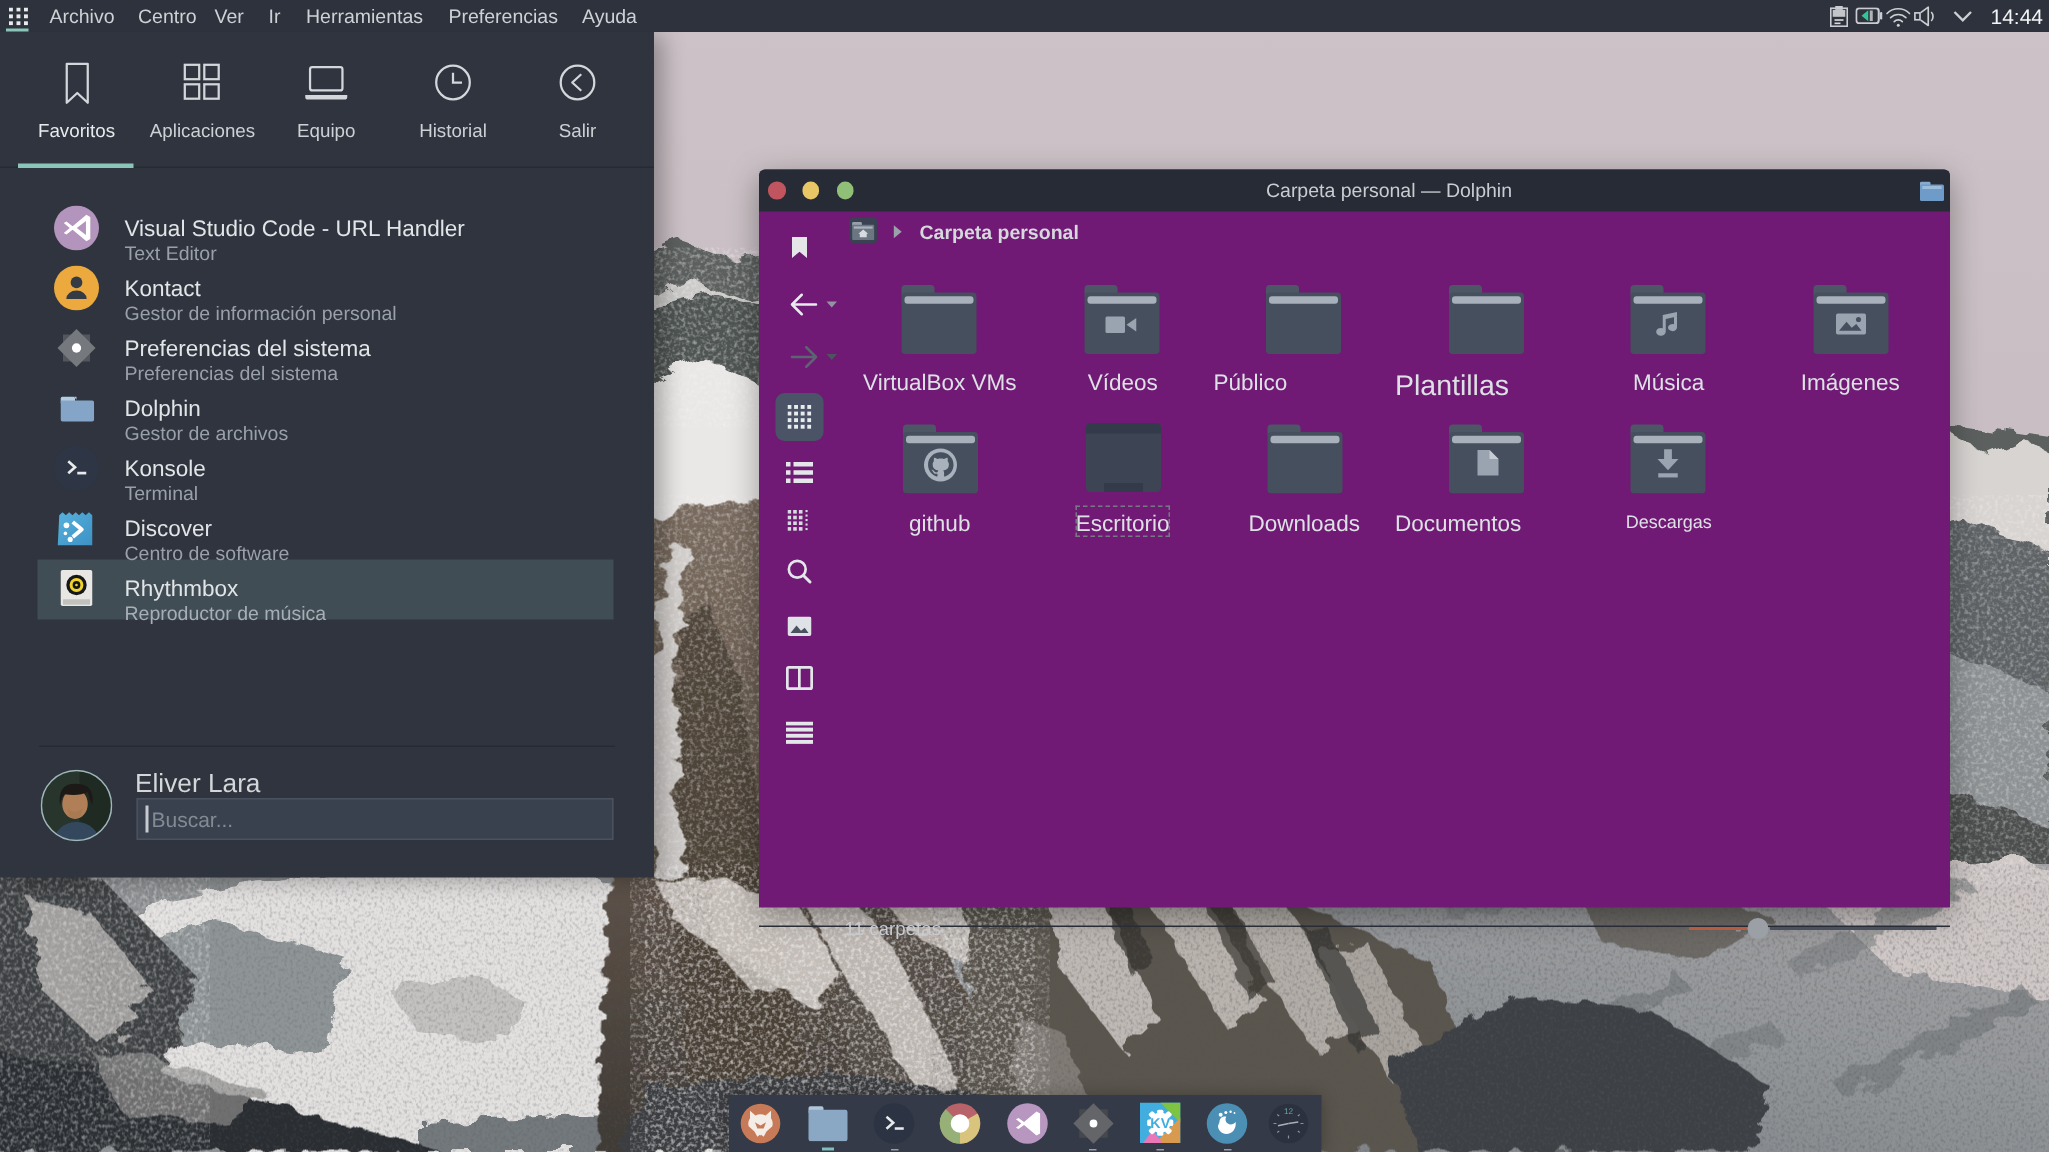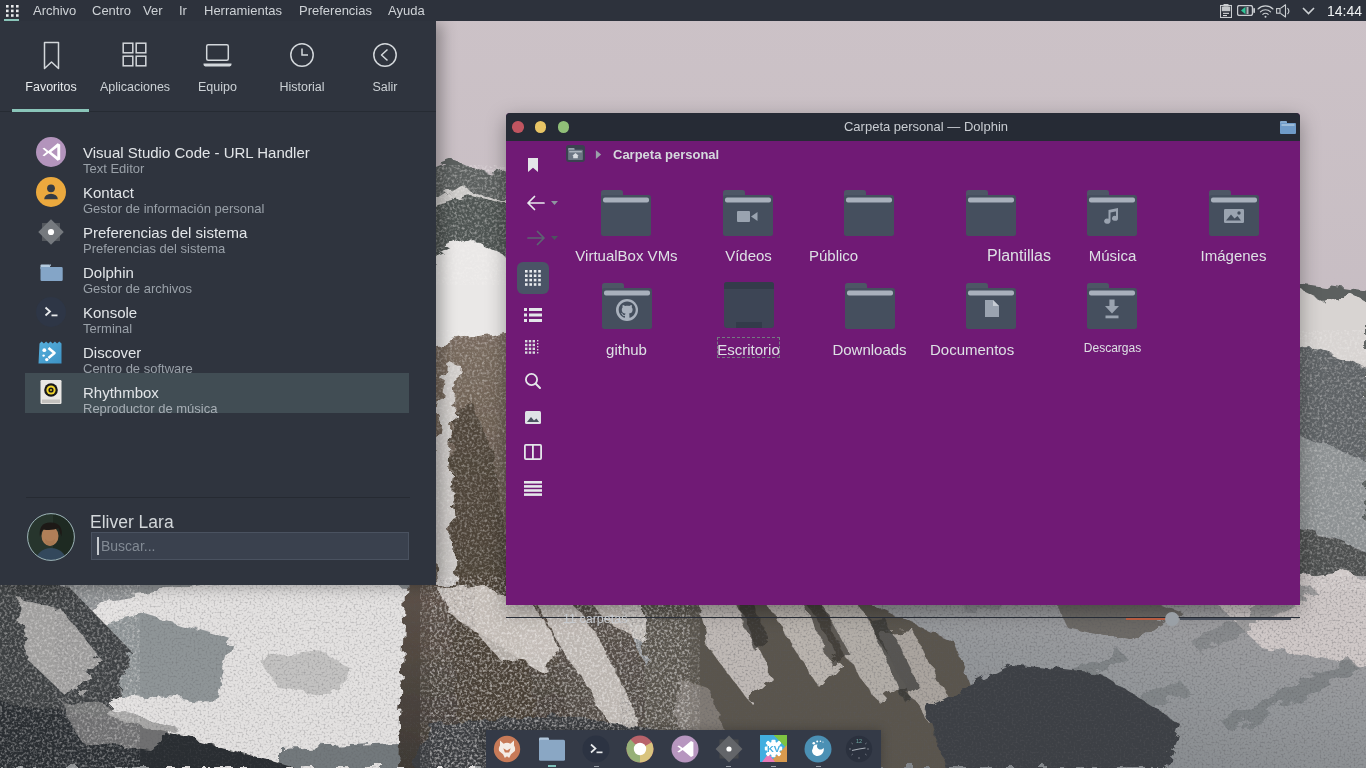--- a/index.html
+++ b/index.html
@@ -522,21 +522,21 @@
   </svg>
   <svg class="abs" style="left:580px;top:168px" width="52" height="48">
       <use href="#folder"></use>
     <path d="M23.4 18.5 h5.2 v6.5 h4.4 l-7 7.5 -7 -7.5 h4.4 z" fill="#9aa3b0"></path>
     <rect x="19.5" y="34.5" width="13" height="2.8" fill="#9aa3b0"></rect>
   </svg>
 
   <div class="abs" style="left:60px;top:134px;width:121px;text-align:center;font-size:15px;color:#dde0e4">VirtualBox VMs</div>
   <div class="abs" style="left:182px;top:134px;width:121px;text-align:center;font-size:15px;color:#dde0e4">Vídeos</div>
   <div class="abs" style="left:303px;top:134px;width:121px;font-size:15px;color:#dde0e4">Público</div>
-  <div class="abs" style="left:424px;top:134px;width:121px;text-align:right;font-size:16px;color:#dde0e4">Plantillas</div>
+  <div class="abs" style="left:424px;top:134px;width:121px;text-align:left;font-size:19px;color:#dde0e4">Plantillas</div>
   <div class="abs" style="left:546px;top:134px;width:121px;text-align:center;font-size:15px;color:#dde0e4">Música</div>
   <div class="abs" style="left:667px;top:134px;width:121px;text-align:center;font-size:15px;color:#dde0e4">Imágenes</div>
   <div class="abs" style="left:60px;top:228px;width:121px;text-align:center;font-size:15px;color:#dde0e4">github</div>
   <div class="abs" style="left:211px;top:224px;width:63px;height:21px;border:1px dashed #757a82"></div>
   <div class="abs" style="left:182px;top:228px;width:121px;text-align:center;font-size:15px;color:#dde0e4">Escritorio</div>
   <div class="abs" style="left:303px;top:228px;width:121px;text-align:center;font-size:15px;color:#dde0e4">Downloads</div>
   <div class="abs" style="left:424px;top:228px;width:121px;font-size:15px;color:#dde0e4">Documentos</div>
   <div class="abs" style="left:546px;top:228px;width:121px;text-align:center;font-size:12px;color:#dde0e4">Descargas</div>
 
   <div class="abs" style="left:0;top:504px;width:794px;height:1px;background:#272c36"></div>

